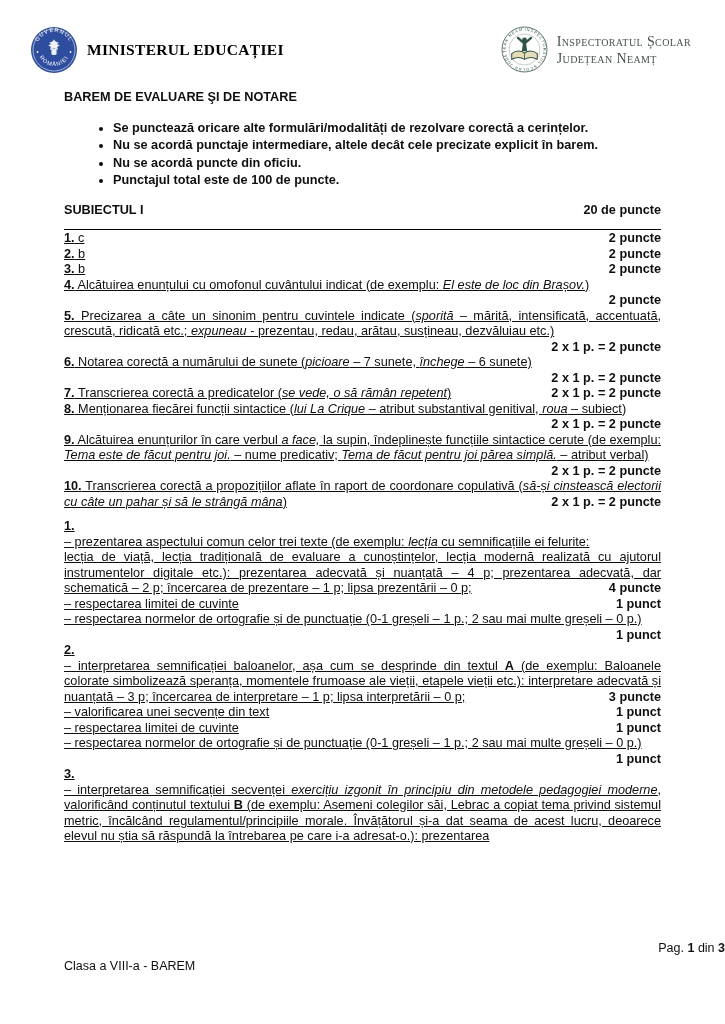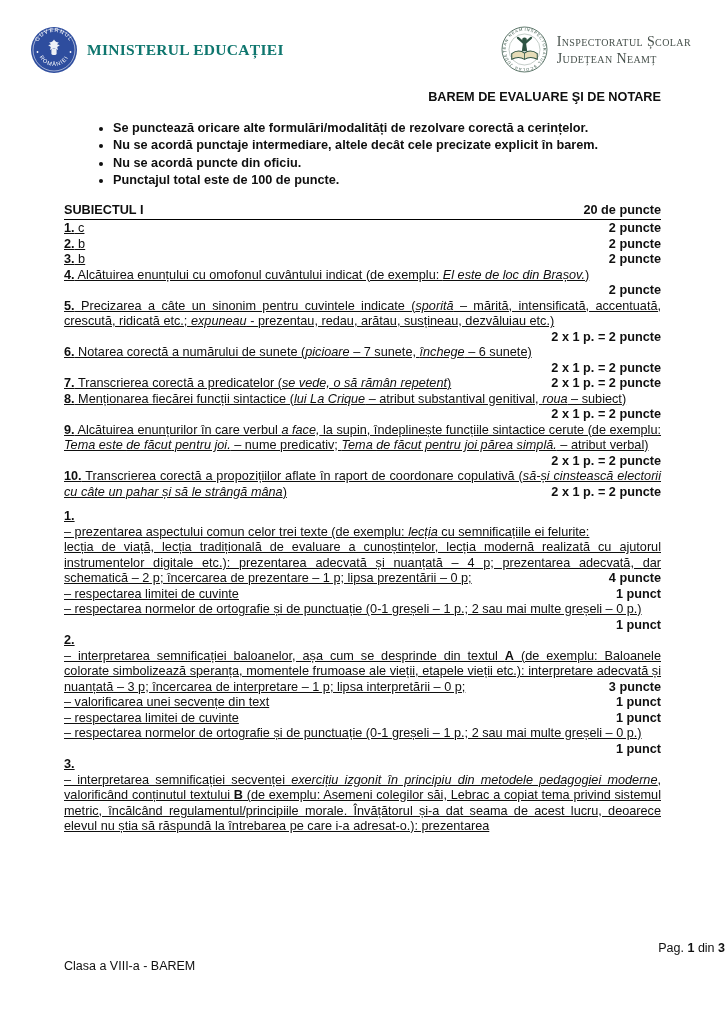--- a/index.html
+++ b/index.html
@@ -5,39 +5,39 @@
   html,body{margin:0;padding:0;background:#ffffff;}
   .page{
     width:725px;height:1024px;position:relative;background:#fff;
     font-family:"Liberation Sans",sans-serif;font-size:12.7px;line-height:15.5px;
     color:#0f0f0f;box-sizing:border-box;padding:26px 64px 0 64px;overflow:hidden;
   }
   
   .header{display:flex;justify-content:space-between;align-items:flex-start;margin:0 -30px 16px -34px;}
   .logo-group{display:flex;align-items:center;gap:9px;}
   .ministry-label{
-    font-family:"Liberation Serif",serif;font-weight:bold;color:#0f766e;
+    font-family:"Liberation Serif",serif;font-weight:bold;color:#000000;
     font-size:15.5px;letter-spacing:.3px;white-space:nowrap;
   }
   .isj-label{
     font-family:"Liberation Serif",serif;font-variant:small-caps;color:#47514c;
     font-size:14px;line-height:17px;letter-spacing:.4px;font-weight:500;white-space:nowrap;
   }
   
   .title-block{text-align:center;font-weight:bold;line-height:16px;}
-  .subtitle{text-align:right;font-weight:bold;margin-top:15px;}
+  .subtitle{text-align:left;font-weight:bold;margin-top:15px;}
   
   .bullets{margin:14px 0 0 0;padding-left:49px;font-weight:bold;line-height:17.5px;}
   
   #sections{margin-top:13px;}
   .section{margin-top:0;}
   .section + .section{margin-top:9px;}
   .section-heading{
     display:flex;justify-content:space-between;font-weight:bold;
-    border-bottom:1.5px solid #000;padding-bottom:1px;margin-bottom:1px;
+    border-bottom:1.5px solid #000;padding-bottom:11px;margin-bottom:1px;
   }
   .item{display:flow-root;text-align:justify;text-decoration:underline;}
   .item .score{float:right;font-weight:bold;padding-left:10px;}
   .score-line{text-align:right;font-weight:bold;}
   .b{font-weight:bold;}
   .i{font-style:italic;}
   .u{text-decoration:underline;}
   
   .footer-page{position:absolute;left:0;right:0;top:941px;text-align:right;font-size:12.5px;}
   .footer-left{position:absolute;left:64px;top:959px;font-size:12.5px;}

